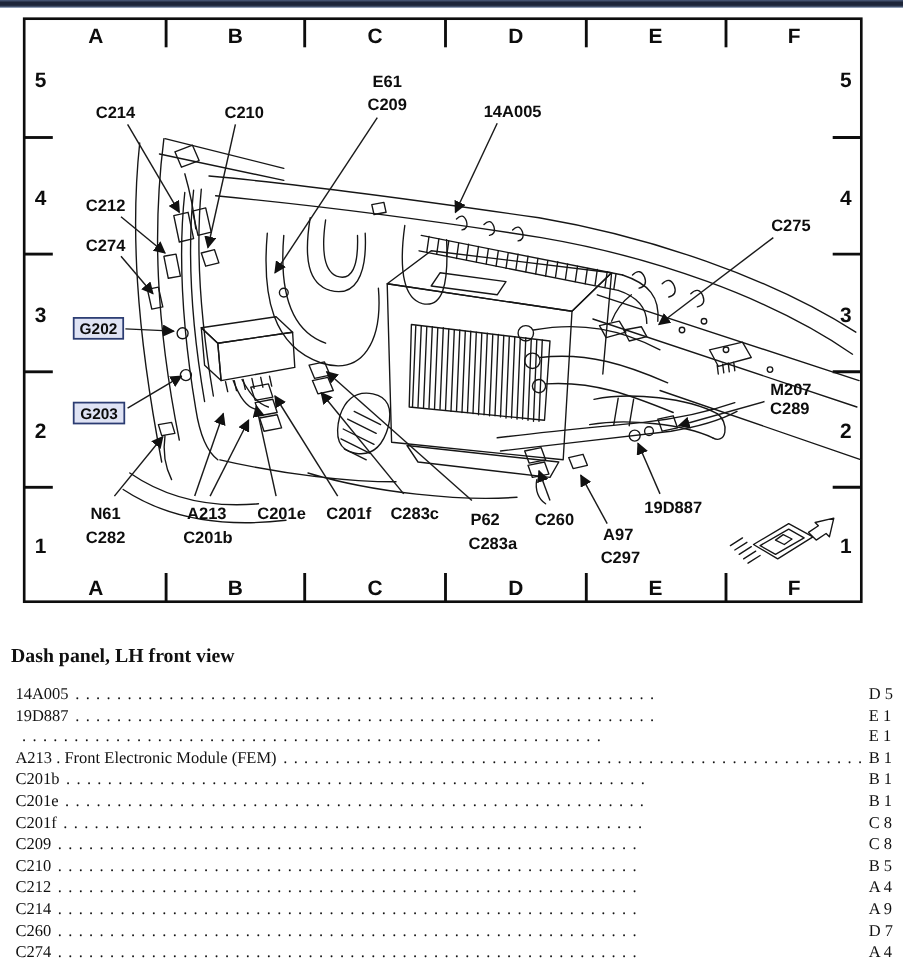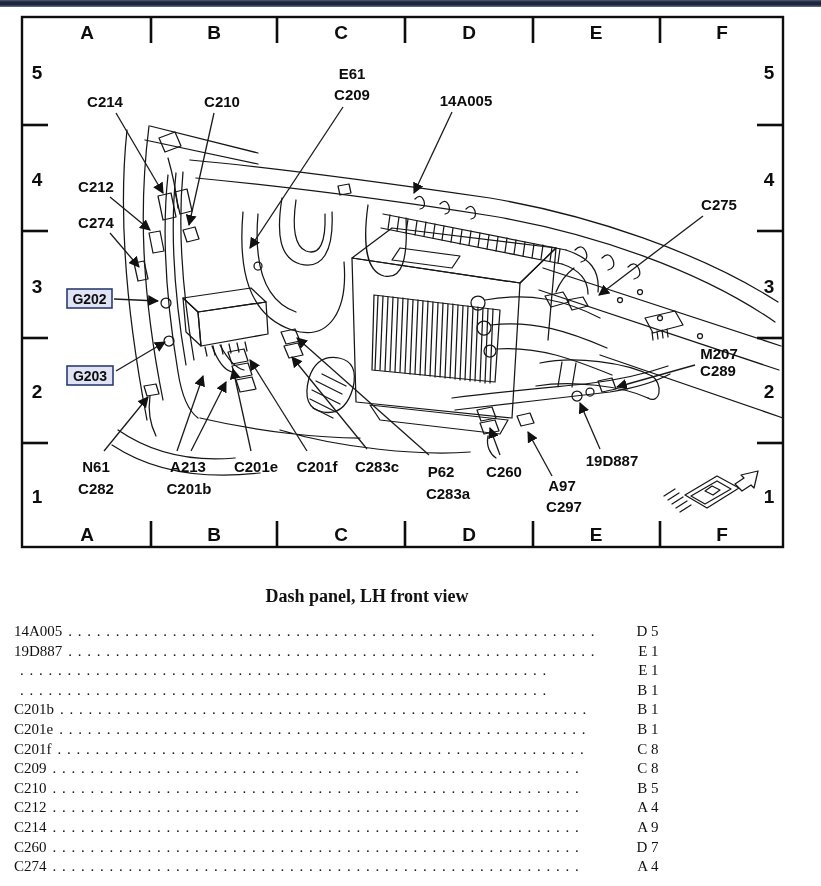--- a/index.html
+++ b/index.html
@@ -10,32 +10,32 @@
   svg text{font-family:"Liberation Sans", sans-serif;font-weight:bold;fill:#0d0d0d;}
   svg .grid-letter{font-size:19px;}
   svg .grid-num{font-size:19px;}
   svg .callout{font-size:15px;}
   svg .linktext{font-size:14px;}
   .art{stroke:#161616;fill:none;stroke-width:1.25;stroke-linecap:round;stroke-linejoin:round;}
   .frame{stroke:#0d0d0d;fill:none;stroke-width:2.4;}
   .tick{stroke:#0d0d0d;stroke-width:2.6;}
   .leader{stroke:#1a1a1a;stroke-width:1.3;fill:none;}
   .linkbox{stroke:#2b3c72;stroke-width:1.6;}
-  .fig-title{position:absolute;left:0;top:586px;width:734px;text-align:center;
+  .fig-title{position:absolute;left:10px;top:586px;width:734px;text-align:left;
        font-size:18px;font-weight:bold;}
   .index{position:absolute;left:14px;top:622px;width:794px;
        display:grid;grid-template-columns:1fr 1fr;column-gap:26px;
        font-size:15px;line-height:19.6px;}
   .idx-col{display:flex;flex-direction:column;}
   .idx-row{display:flex;align-items:baseline;white-space:nowrap;}
   .idx-lbl{flex:0 0 auto;}
   .dots{flex:1 1 auto;min-width:8px;overflow:hidden;white-space:nowrap;
        margin:0 5px 0 6px;letter-spacing:1px;}
   .dots::after{content:". . . . . . . . . . . . . . . . . . . . . . . . . . . . . . . . . . . . . . . . . . . . . . . . . . . . . . . .";}
-  .idx-ref{flex:0 0 auto;min-width:30px;text-align:right;margin-left:28px;}
+  .idx-ref{flex:0 0 auto;min-width:30px;text-align:left;}
 </style>
 </head>
 <body>
 
 <div class="top-bar"></div>
 
 <svg width="821" height="566" viewBox="0 0 821 566" style="position:absolute;left:0;top:0;">
   <defs>
     <marker id="arrow" viewBox="0 0 10 10" refX="9" refY="5" markerWidth="8.5" markerHeight="8.5" orient="auto-start-reverse">
       <path d="M0,0 L10,5 L0,10 Z" fill="#111"></path>
@@ -256,20 +256,21 @@
     <div class="idx-row">
         <span class="idx-lbl">19D887</span>
         <span class="dots"></span>
         <span class="idx-ref">E 1</span>
       </div>
     <div class="idx-row">
         <span class="dots"></span>
         <span class="idx-ref">E 1</span>
       </div>
     <div class="idx-row">
+        <span class="idx-lbl">A213 .  Front Electronic Module (FEM)</span>
         <span class="dots"></span>
         <span class="idx-ref">B 1</span>
       </div>
     <div class="idx-row">
         <span class="idx-lbl">C201b</span>
         <span class="dots"></span>
         <span class="idx-ref">B 1</span>
       </div>
     <div class="idx-row">
         <span class="idx-lbl">C201e</span>

